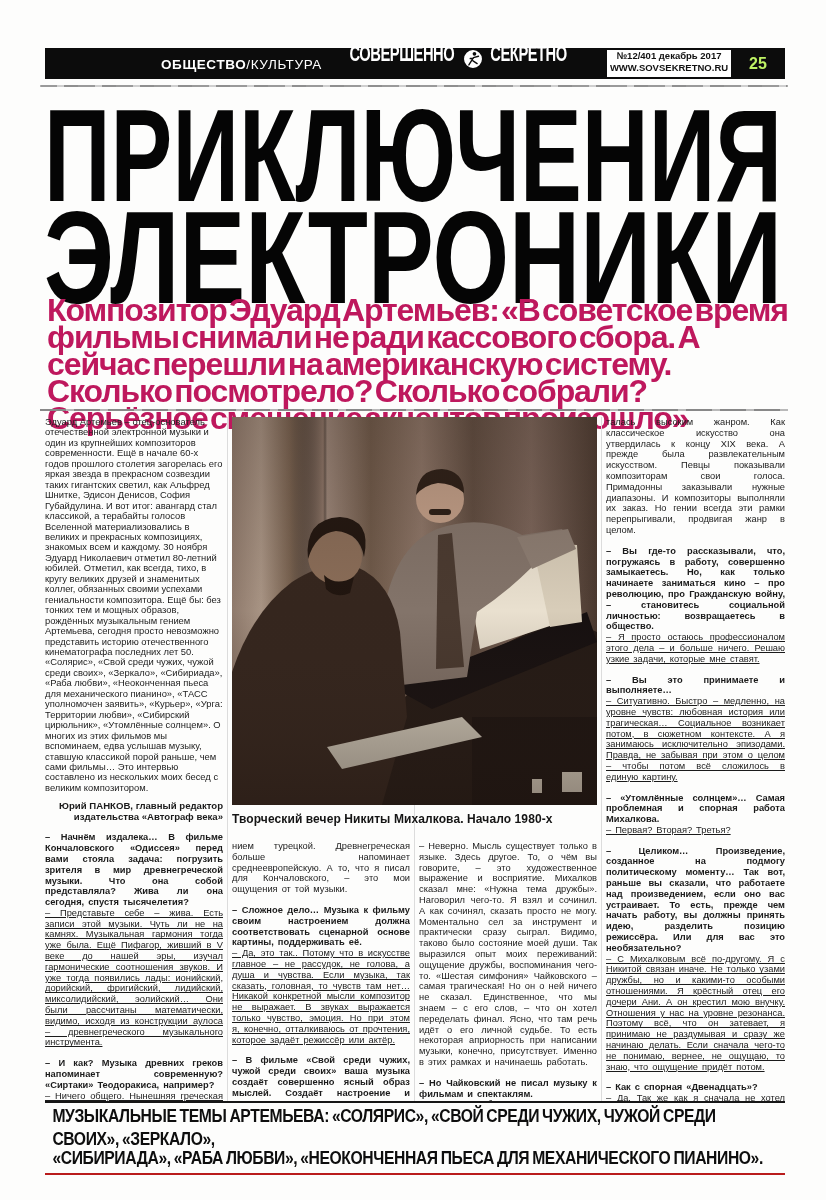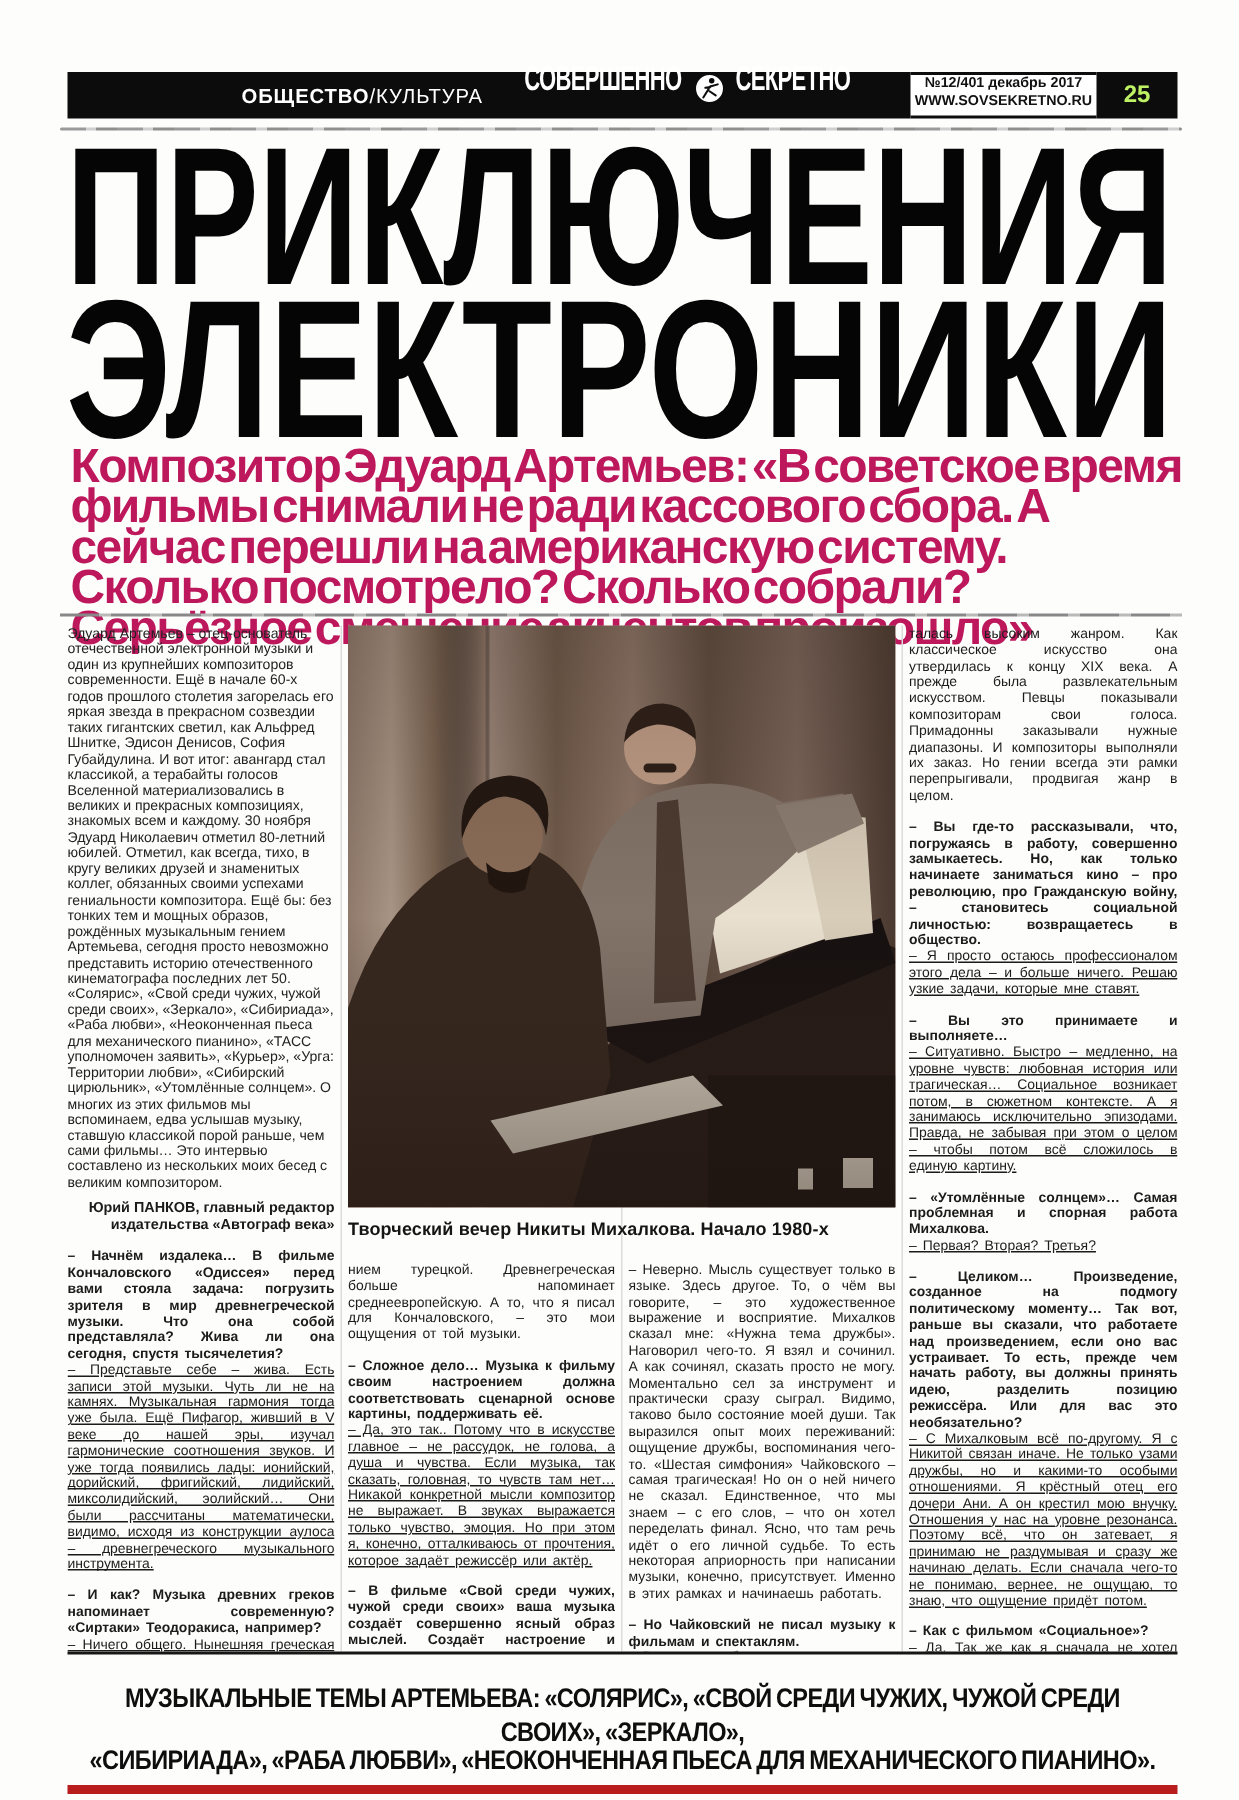--- a/index.html
+++ b/index.html
@@ -20,21 +20,21 @@
   .mast-info{width:124px;background:#fff;border-top:2px solid #0c0c0c;border-bottom:2px solid #0c0c0c;
              display:flex;flex-direction:column;justify-content:flex-start;text-align:center;
              font-weight:bold;font-size:9.5px;line-height:1.3;color:#111;}
   .mast-page{width:54px;background:#0c0c0c;color:#bef264;display:flex;align-items:center;
              justify-content:center;font-weight:bold;font-size:16px;}
   .rip{position:absolute;left:40px;top:85px;width:748px;height:2px;
        background:repeating-linear-gradient(90deg,#9a9a9a 0 17px,#cfcfcf 17px 24px,#8f8f8f 24px 38px);
        border-radius:2px;}
 
   
-  .headline{position:absolute;left:43px;top:92px;width:740px;text-align:center;}
+  .headline{position:absolute;left:43px;top:104px;width:740px;text-align:center;}
   .headline svg{display:block;}
 
   
   .standfirst{position:absolute;left:47px;top:297px;width:742px;font-weight:bold;
               font-size:32px;line-height:27px;letter-spacing:-1.1px;word-spacing:-5.5px;color:#be185d;}
   .rule-standfirst{position:absolute;left:40px;top:409px;width:748px;height:1.5px;
        background:repeating-linear-gradient(90deg,#888 0 26px,#b9b9b9 26px 34px);}
 
   
   .columns{position:absolute;left:45px;top:417px;width:740px;height:684px;}
@@ -47,21 +47,21 @@
   .para.q + .para.a{margin-top:0;text-decoration:underline;}
 
   
   .photo-block{position:absolute;left:187px;top:0;width:365px;}
   .photo-frame{width:365px;height:388px;overflow:hidden;background:#8d7668;}
   .photo-caption{margin-top:7px;font-size:12px;font-weight:bold;color:#151515;letter-spacing:.1px;}
   .col2,.col3{top:424px;}
 
   
   .footer{position:absolute;left:45px;top:1101px;width:740px;border-top:2px solid #161616;
-          border-bottom:6px solid #b91c1c;padding:22px 0 5px 0;text-align:center;}
+          border-bottom:2px solid #b91c1c;padding:5px 0 5px 0;}
   .footer-line{font-weight:bold;font-size:16px;line-height:20px;letter-spacing:-.4px;
                word-spacing:-1px;color:#0e0e0e;transform:scale(.98,1.12);}
 </style>
 </head>
 <body>
 
 <div class="page">
 
   <div class="masthead">
     <div class="mast-black">
@@ -179,21 +179,21 @@
     <div class="col" style="left:561px;width:179px">
         <p class="para a">талась высоким жанром. Как классическое искусство она утвердилась к концу XIX века. А прежде была развлекательным искусством. Певцы показывали композиторам свои голоса. Примадонны заказывали нужные диапазоны. И композиторы выполняли их заказ. Но гении всегда эти рамки перепрыгивали, продвигая жанр в целом.</p>
         <p class="para q">– Вы где-то рассказывали, что, погружаясь в работу, совершенно замыкаетесь. Но, как только начинаете заниматься кино – про революцию, про Гражданскую войну, – становитесь социальной личностью: возвращаетесь в общество.</p>
         <p class="para a">– Я просто остаюсь профессионалом этого дела – и больше ничего. Решаю узкие задачи, которые мне ставят.</p>
         <p class="para q">– Вы это принимаете и выполняете…</p>
         <p class="para a">– Ситуативно. Быстро – медленно, на уровне чувств: любовная история или трагическая… Социальное возникает потом, в сюжетном контексте. А я занимаюсь исключительно эпизодами. Правда, не забывая при этом о целом – чтобы потом всё сложилось в единую картину.</p>
         <p class="para q">– «Утомлённые солнцем»… Самая проблемная и спорная работа Михалкова.</p>
         <p class="para a">– Первая? Вторая? Третья?</p>
         <p class="para q">– Целиком… Произведение, созданное на подмогу политическому моменту… Так вот, раньше вы сказали, что работаете над произведением, если оно вас устраивает. То есть, прежде чем начать работу, вы должны принять идею, разделить позицию режиссёра. Или для вас это необязательно?</p>
         <p class="para a">– С Михалковым всё по-другому. Я с Никитой связан иначе. Не только узами дружбы, но и какими-то особыми отношениями. Я крёстный отец его дочери Ани. А он крестил мою внучку. Отношения у нас на уровне резонанса. Поэтому всё, что он затевает, я принимаю не раздумывая и сразу же начинаю делать. Если сначала чего-то не понимаю, вернее, не ощущаю, то знаю, что ощущение придёт потом.</p>
-        <p class="para q">– Как с фильмом «Социальное»?</p>
+        <p class="para q">– Как с спорная «Двенадцать»?</p>
         <p class="para a">– Да. Так же как я сначала не хотел писать музыку к «Урге». Говорил ему: «Пригласи монгольского композитора, монгольского певца, возьми монгольскую музыку…» Он: «Нет, я хочу, чтобы ты…» Я сел и написал. И так же для фильма «Двенадцать». В кино много конкретных творческих заморочек,</p>
       </div>
   </div>
 
   <div class="footer">
     <div class="footer-line">МУЗЫКАЛЬНЫЕ ТЕМЫ АРТЕМЬЕВА: «СОЛЯРИС», «СВОЙ СРЕДИ ЧУЖИХ, ЧУЖОЙ СРЕДИ СВОИХ», «ЗЕРКАЛО»,</div>
     <div class="footer-line">«СИБИРИАДА», «РАБА ЛЮБВИ», «НЕОКОНЧЕННАЯ ПЬЕСА ДЛЯ МЕХАНИЧЕСКОГО ПИАНИНО».</div>
   </div>
 
 </div>

